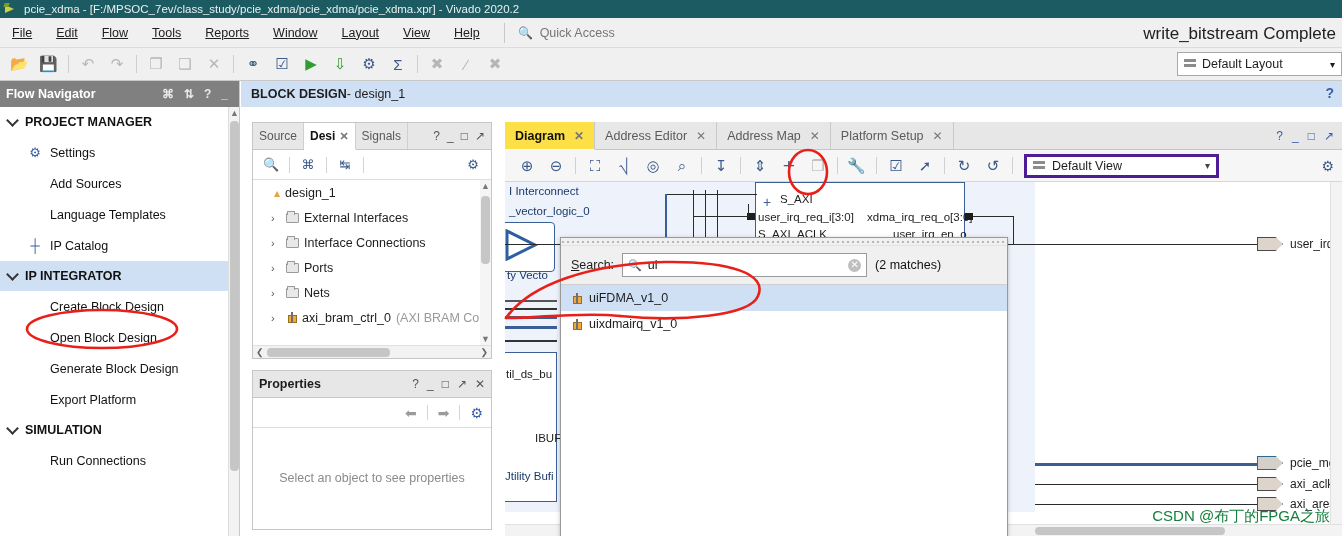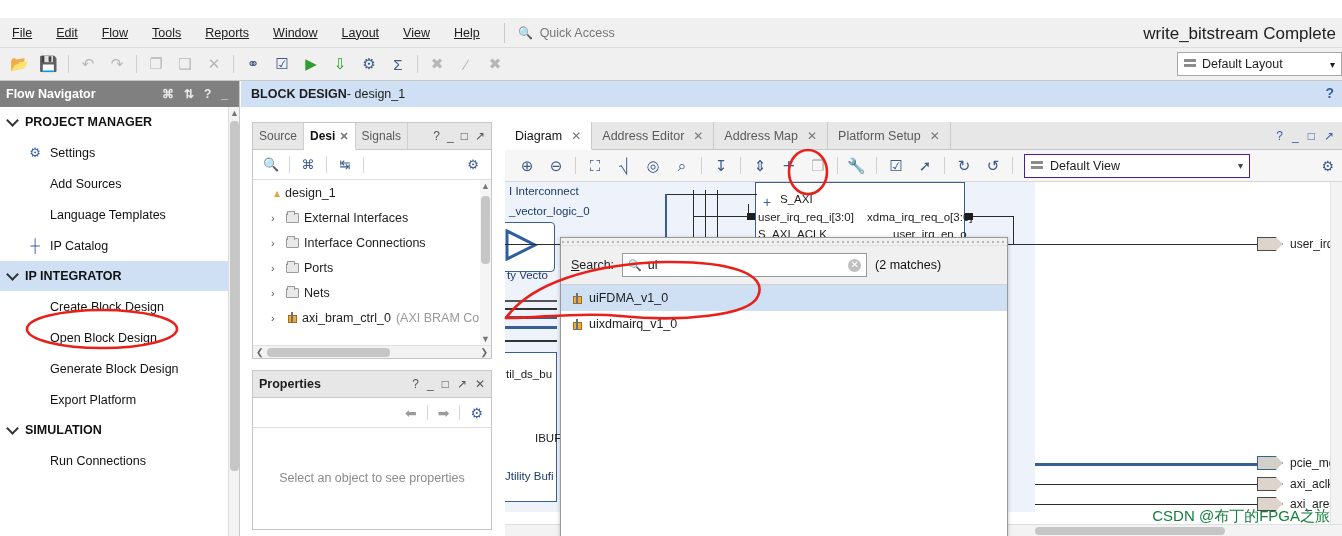--- a/index.html
+++ b/index.html
@@ -257,41 +257,41 @@
   }
   .dg-tabs {
     height: 28px; background: #e7e7e7; display: flex; align-items: stretch;
     border-bottom: 1px solid #c6c6c6; font-size: 12.5px;
   }
   .dgtab {
     display: flex; align-items: center; padding: 0 10px; color: #5a5a5a;
     border-right: 1px solid #c9c9c9;
   }
   .dgtab.active {
-    background: #ffffff; color: #111; font-weight: normal;
+    background: #fde047; color: #111; font-weight: bold;
     border-bottom: 1px solid #fff; margin-bottom: -1px; align-items: center;
   }
   .dgtab .x { margin-left: 9px; color: #777; font-size: 12px; }
   .dg-tabctrls {
     margin-left: auto; display: flex; align-items: center; gap: 9px;
     padding: 0 8px; color: #3a5fa8; font-size: 12px;
   }
   .dg-toolbar {
     height: 32px; background: #f6f6f6; border-bottom: 1px solid #d6d6d6;
     display: flex; align-items: center; padding-left: 8px; gap: 1px;
     position: relative;
   }
   .dt-btn {
     width: 28px; height: 26px; display: flex; align-items: center;
     justify-content: center; color: #3c5a8a; font-size: 15px;
   }
   .dt-btn.dim { color: #b3b3b3; }
   .dt-sep { width: 1px; height: 17px; background: #d0d0d0; margin: 0 4px; }
   .view-select {
-    width: 226px; height: 24px; background: #fff; border: 1px solid #4c1d95;
+    width: 195px; height: 24px; background: #fff; border: 3px solid #4c1d95;
     display: flex; align-items: center; gap: 7px; padding: 0 6px;
     font-size: 12.5px; margin-left: 6px;
   }
   .vs-chev { margin-left: auto; color: #444; font-size: 10px; }
   .dg-gear {
     position: absolute; right: 8px; color: #3c5a8a; font-size: 14px;
   }
   .canvas {
     position: relative; width: 837px; height: 354px;
     background: #fff; overflow: hidden;
@@ -385,20 +385,24 @@
   .watermark {
     position: absolute; right: 12px; bottom: 10px;
     font-size: 15px; color: #15803d; z-index: 50; white-space: nowrap;
   }
 </style>
 </head>
 <body>
 
 <div id="app">
 
+  <div class="titlebar">
+    <span class="vivado-logo"></span>
+    <span>pcie_xdma - [F:/MPSOC_7ev/class_study/pcie_xdma/pcie_xdma/pcie_xdma.xpr] - Vivado 2020.2</span>
+  </div>
 
   <div class="menubar">
     <div class="menu-item"><u>File</u></div>
     <div class="menu-item"><u>Edit</u></div>
     <div class="menu-item"><u>Flow</u></div>
     <div class="menu-item"><u>Tools</u></div>
     <div class="menu-item"><u>Reports</u></div>
     <div class="menu-item"><u>Window</u></div>
     <div class="menu-item"><u>Layout</u></div>
     <div class="menu-item"><u>View</u></div>

